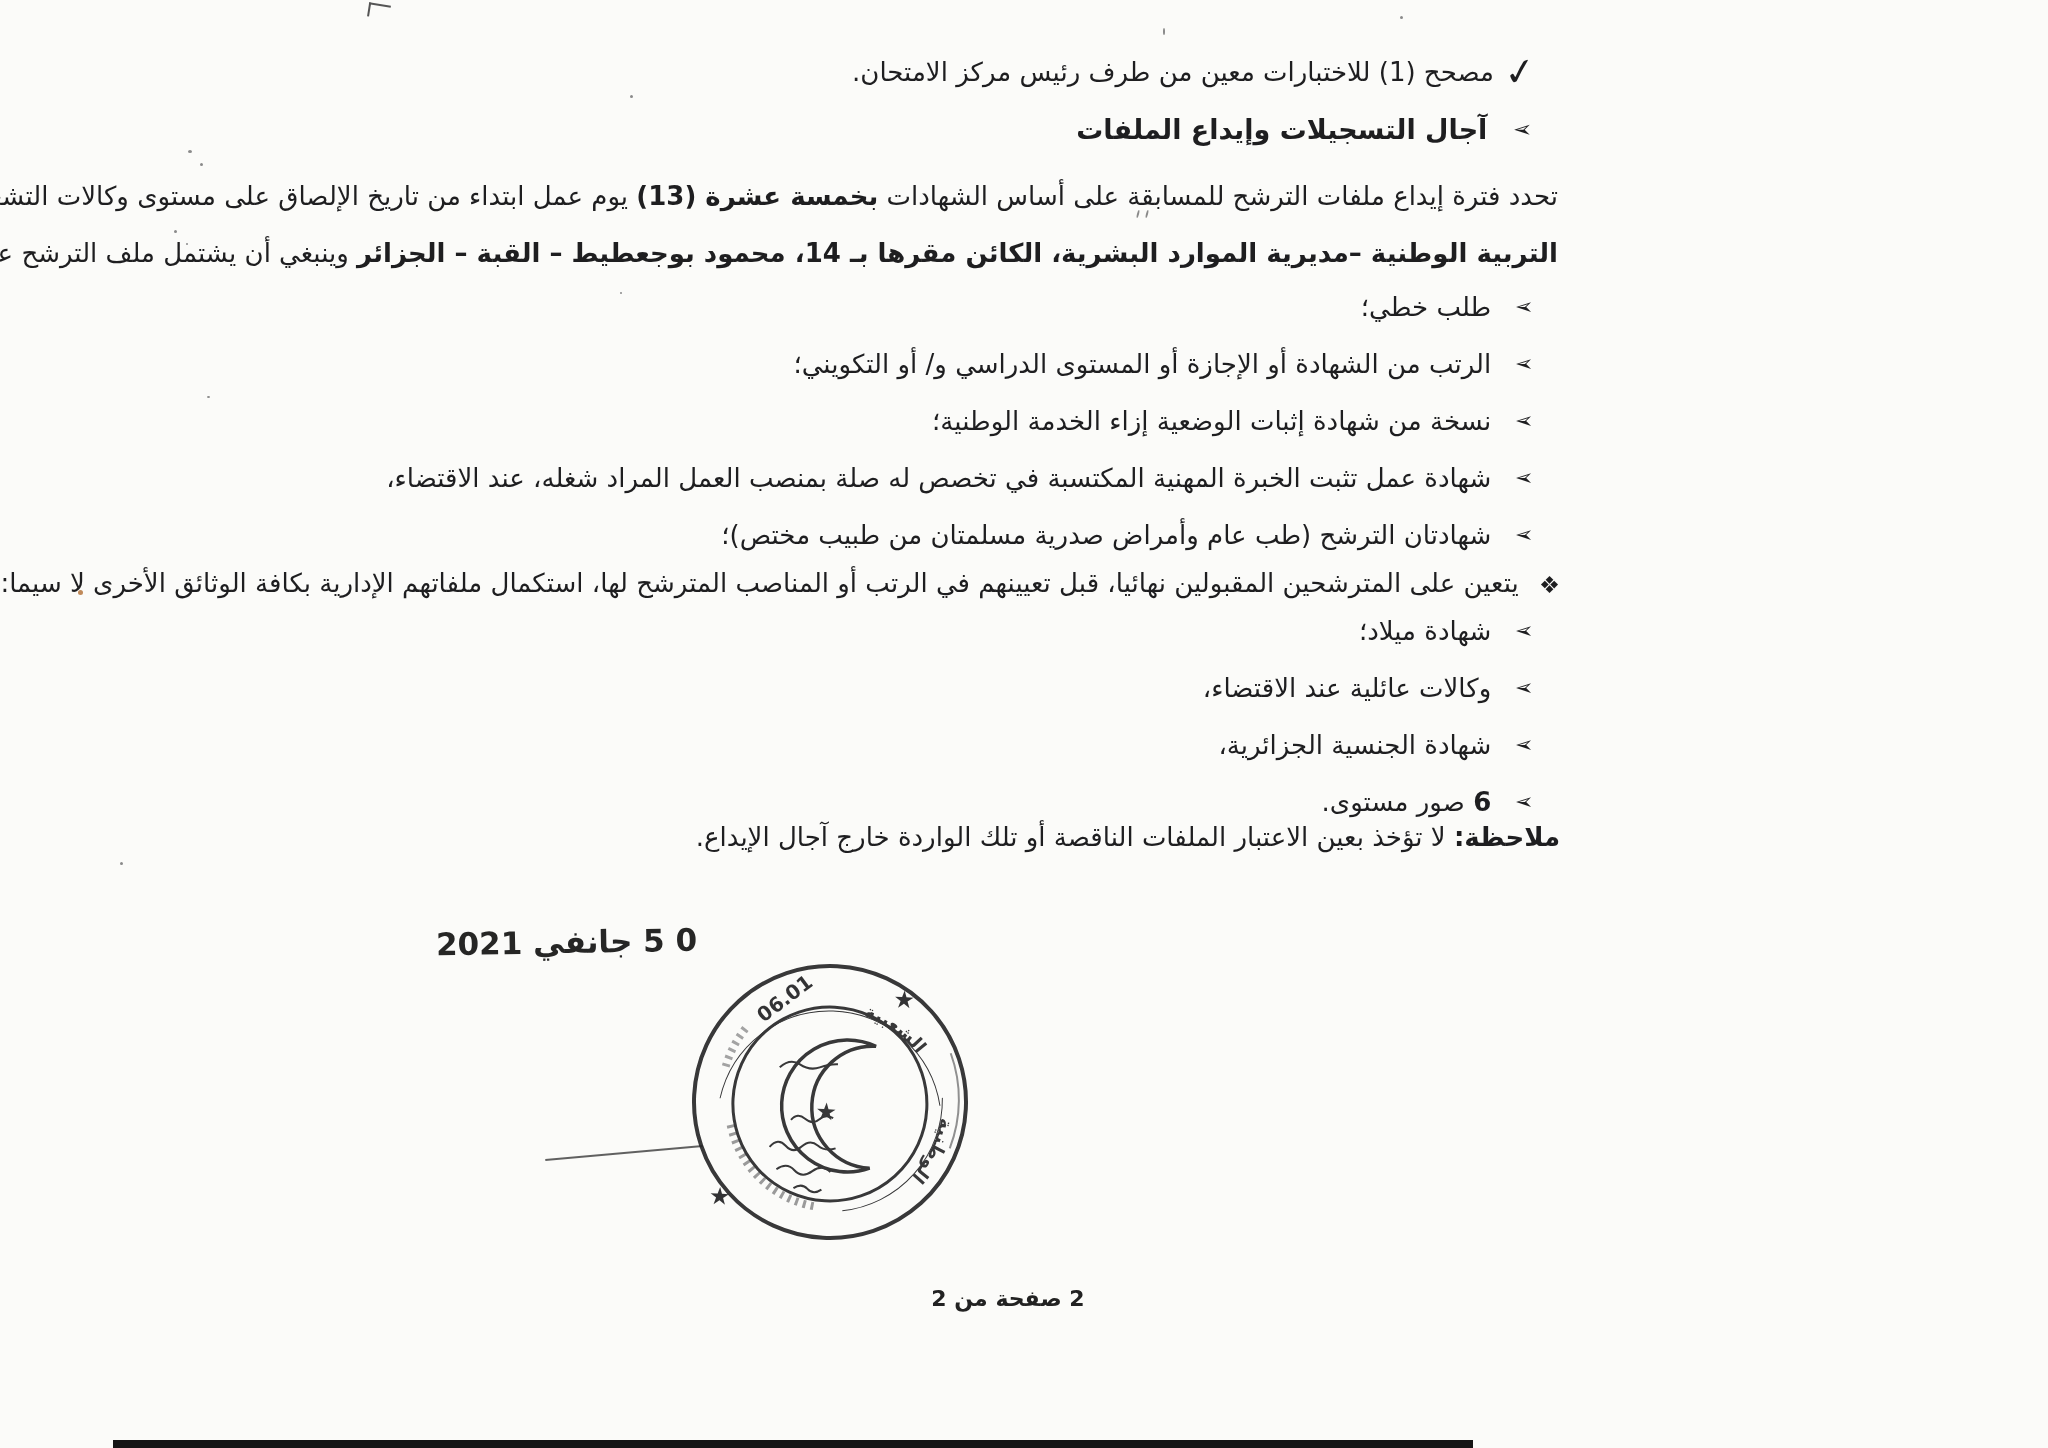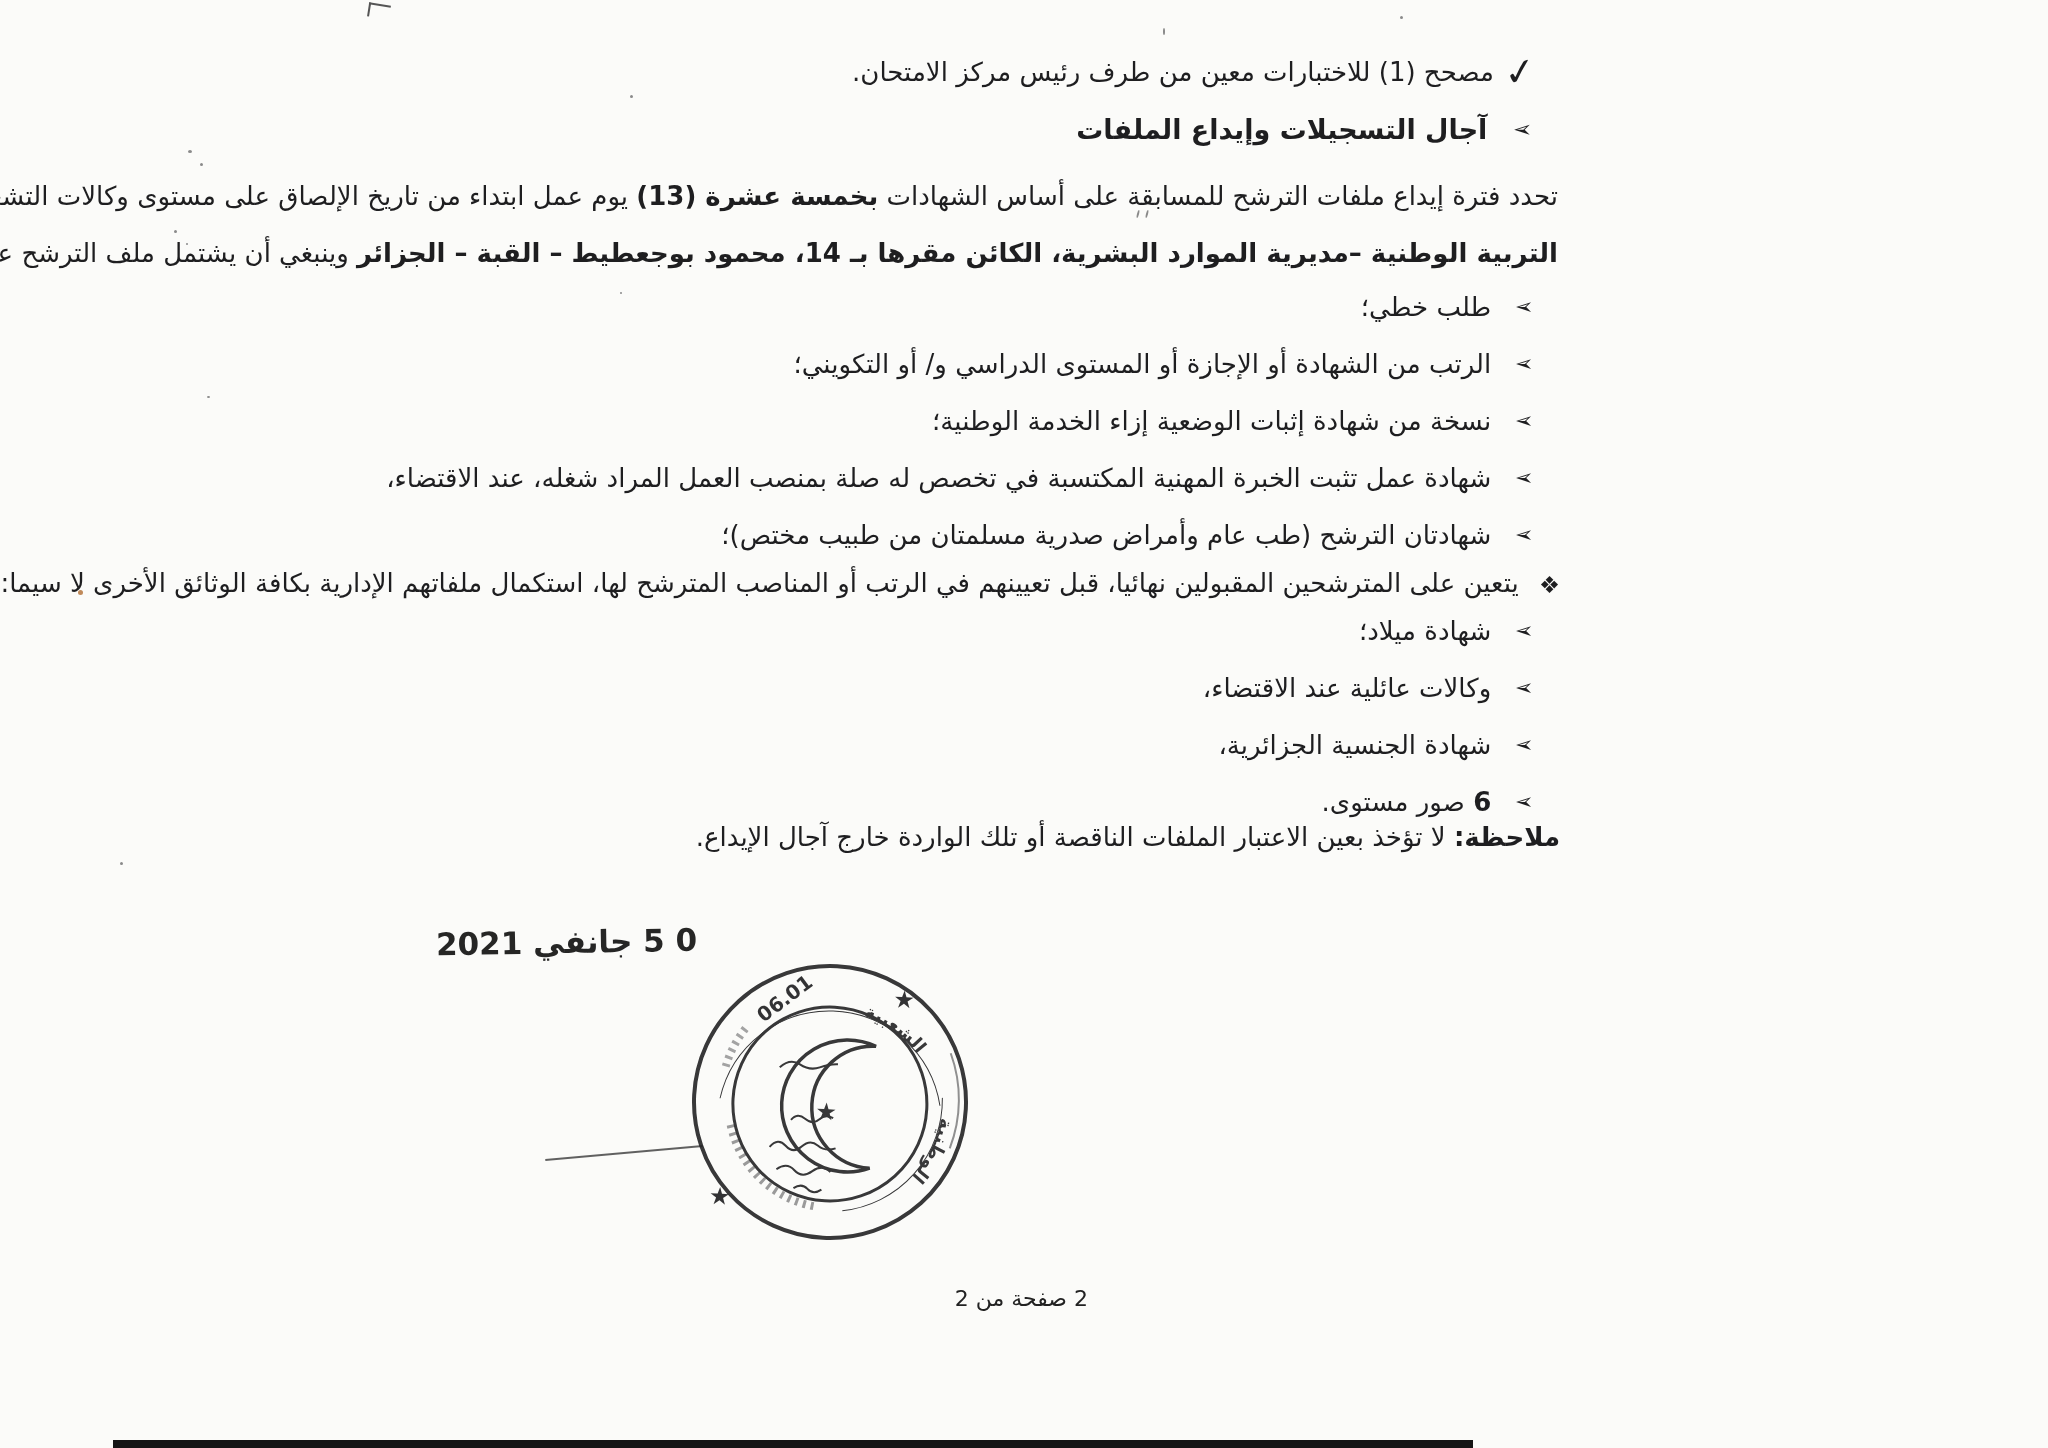--- a/index.html
+++ b/index.html
@@ -133,21 +133,21 @@
     <text font-size="18" font-weight="bold" fill="#232325">
       <textPath href="#arcSide" startOffset="12%">الوطنية</textPath>
     </text>
     <text x="72" y="70" font-size="20" font-weight="bold" fill="#1d1d1f" transform="rotate(-40 82 62)">06.01</text>
     <text x="136" y="168" font-size="24" fill="#232325">★</text>
     <text x="208" y="52" font-size="24" fill="#1d1d1f">★</text>
     <text x="34" y="258" font-size="24" fill="#1d1d1f">★</text>
   </svg>
 </div>
 
-<div class="abs rtl footer" style="top:1286px;left:928px;width:160px;">2 صفحة من 2</div>
+<div class="abs rtl footer" style="top:1286px;left:928px;width:160px;text-align:center;font-weight:bold;">2 صفحة من 2</div>
 
 <div class="abs scan-bar" style="left:113px;top:1440px;width:1360px;height:8px;"></div>
 
 <div class="pen-mark" style="left:368px;top:4px;"></div>
 <div class="speck" style="left:630px;top:95px;width:3px;height:3px;"></div>
 <div class="speck" style="left:1163px;top:28px;width:2px;height:7px;"></div>
 <div class="speck" style="left:1400px;top:16px;width:3px;height:3px;"></div>
 <div class="speck" style="left:188px;top:150px;width:4px;height:3px;"></div>
 <div class="speck" style="left:200px;top:163px;width:3px;height:3px;"></div>
 <div class="speck" style="left:174px;top:230px;width:3px;height:3px;"></div>

